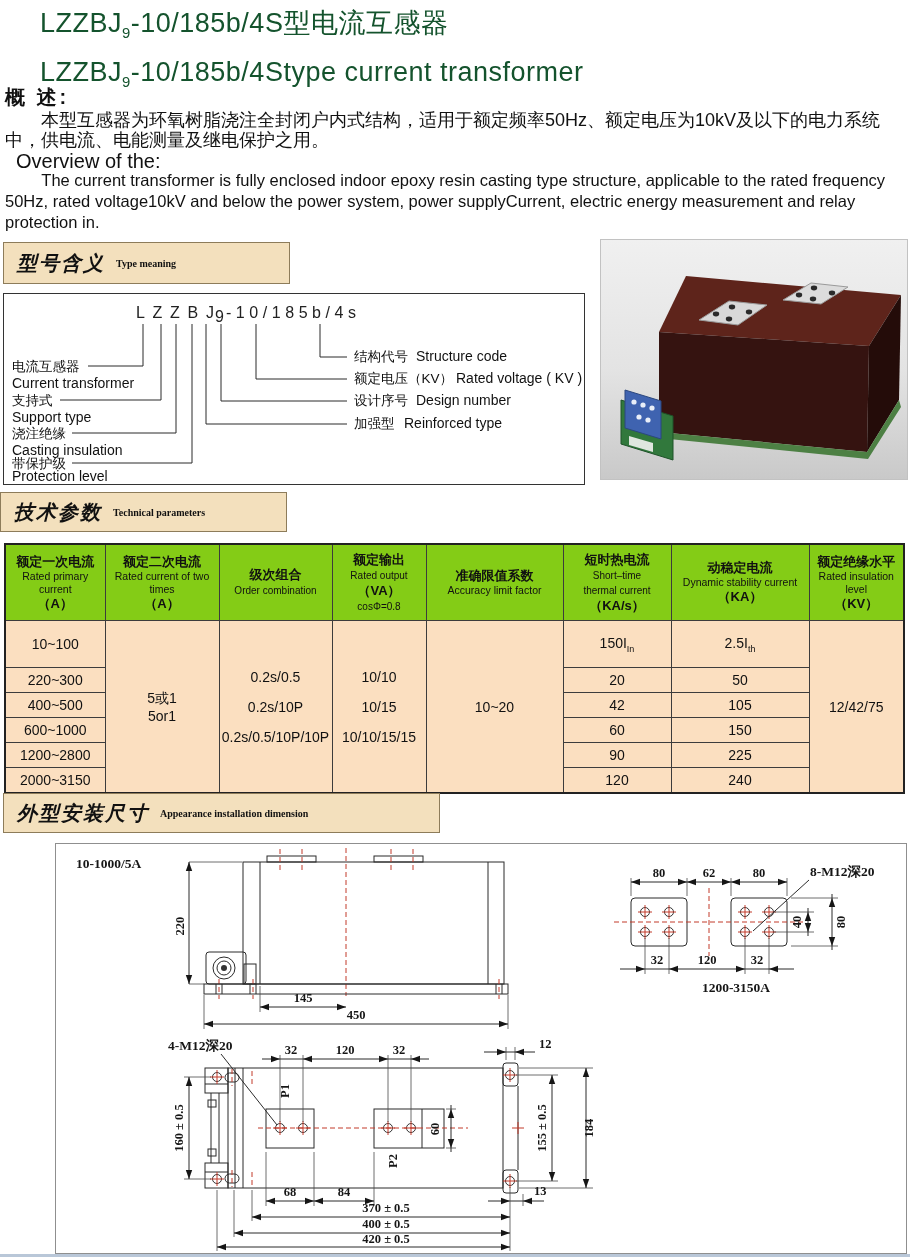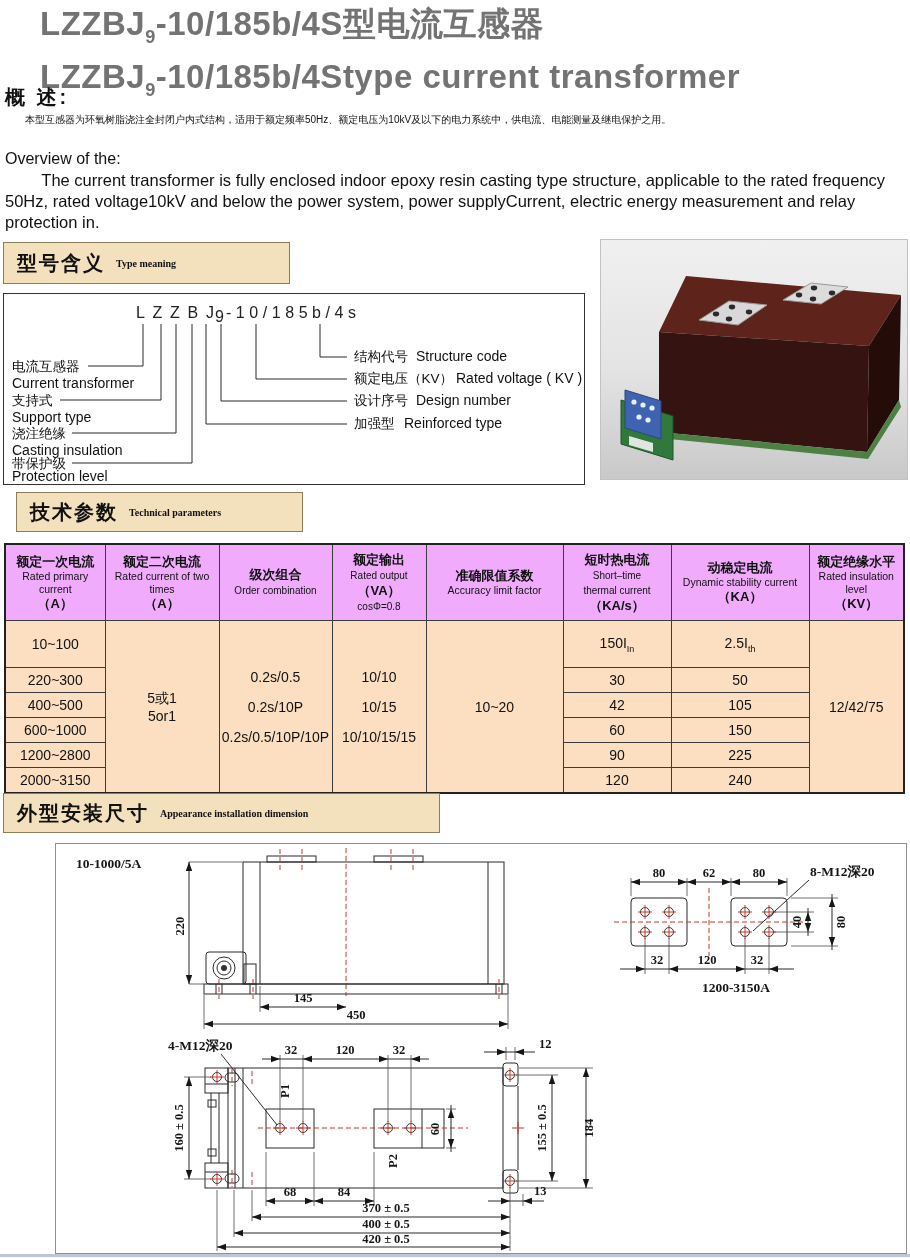--- a/index.html
+++ b/index.html
@@ -1,51 +1,51 @@
 <!DOCTYPE html>
 <html><head>
 <meta charset="utf-8">
 <style>
   html,body{margin:0;padding:0;background:#ffffff;}
   .page{position:relative;width:910px;height:1258px;background:#fff;overflow:hidden;
         font-family:"Liberation Sans","DejaVu Sans",sans-serif;color:#111;}
 
   
-  .title{position:absolute;left:40px;top:4px;color:#737373;font-weight:bold;
-         font-size:33px;line-height:39px;letter-spacing:.5px;}
+  .title{position:absolute;left:40px;top:4px;color:#14532d;font-weight:normal;
+         font-size:27px;line-height:39px;letter-spacing:.5px;}
   .title sub{font-size:.55em;}
 
   
   .ov-head{position:absolute;left:5px;top:84px;font-size:20px;font-weight:bold;letter-spacing:3px;}
-  .ov-zh{position:absolute;left:5px;top:110px;width:900px;font-size:10px;line-height:20px;text-indent:2em;}
-  .ov-en-head{position:absolute;left:5px;top:150px;font-size:16px;}
+  .ov-zh{position:absolute;left:5px;top:110px;width:900px;font-size:18px;line-height:20px;text-indent:2em;}
+  .ov-en-head{position:absolute;left:16px;top:150px;font-size:20px;}
   .ov-en{position:absolute;left:5px;top:170px;width:902px;font-size:16.5px;line-height:21px;text-indent:2.2em;}
 
   
   .sec-box{position:absolute;background:#f3e0bd;border:1px solid #8d7c5a;
            display:flex;align-items:baseline;padding:0 0 0 13px;gap:11px;
            font-family:"Liberation Serif","DejaVu Serif",serif;}
-  .sec-zh{font-size:20px;font-weight:bold;letter-spacing:2px;align-self:center;}
+  .sec-zh{font-size:20px;font-weight:bold;letter-spacing:2px;align-self:center;font-style:italic;}
   .sec-en{font-size:10px;font-weight:bold;align-self:center;}
   #sec1{left:3px;top:242px;width:272px;height:40px;}
-  #sec2{left:16px;top:492px;width:272px;height:38px;}
+  #sec2{left:0;top:492px;width:272px;height:38px;}
   #sec3{left:3px;top:793px;width:422px;height:38px;}
 
   
   .diagram-box{position:absolute;left:3px;top:293px;width:580px;height:190px;border:1px solid #333;background:#fff;}
   .diagram-box svg{display:block;}
 
   
   .photo{position:absolute;left:600px;top:239px;width:306px;height:239px;border:1px solid #c2c2c2;}
 
   
   .tbl{position:absolute;left:4px;top:543px;width:899px;border-collapse:collapse;table-layout:fixed;}
   .tbl th,.tbl td{border:1px solid #3c3c3c;text-align:center;vertical-align:middle;padding:0;}
   .tbl{border:2px solid #222;}
-  .tbl thead th{background:#f0abfc;height:75px;font-weight:normal;}
+  .tbl thead th{background:#84cc16;height:75px;font-weight:normal;}
   .tbl tbody td{background:#fbdfc0;font-size:14px;}
   .hz{display:block;font-size:13px;font-weight:bold;line-height:16px;}
   .he{display:block;font-size:10.5px;line-height:13px;}
   .hm{display:block;font-size:10px;line-height:15px;}
   .tbl tbody tr:nth-child(1) td{height:46px;}
   .tbl tbody tr:nth-child(n+2) td{height:24px;}
   .two-line span{display:block;line-height:18px;}
   .sp3 span{display:block;line-height:30px;}
   .tbl sub{font-size:9px;}
 
@@ -244,21 +244,21 @@
             <span>10/15</span>
             <span>10/10/15/15</span>
         </td>
         <td rowspan="6">10~20</td>
         <td><span>150I</span><sub>In</sub></td>
         <td><span>2.5I</span><sub>th</sub></td>
         <td rowspan="6">12/42/75</td>
       </tr>
       <tr>
         <td>220~300</td>
-        <td>30</td>
+        <td>20</td>
         <td>50</td>
       </tr>
       <tr>
         <td>400~500</td>
         <td>42</td>
         <td>105</td>
       </tr>
       <tr>
         <td>600~1000</td>
         <td>60</td>

